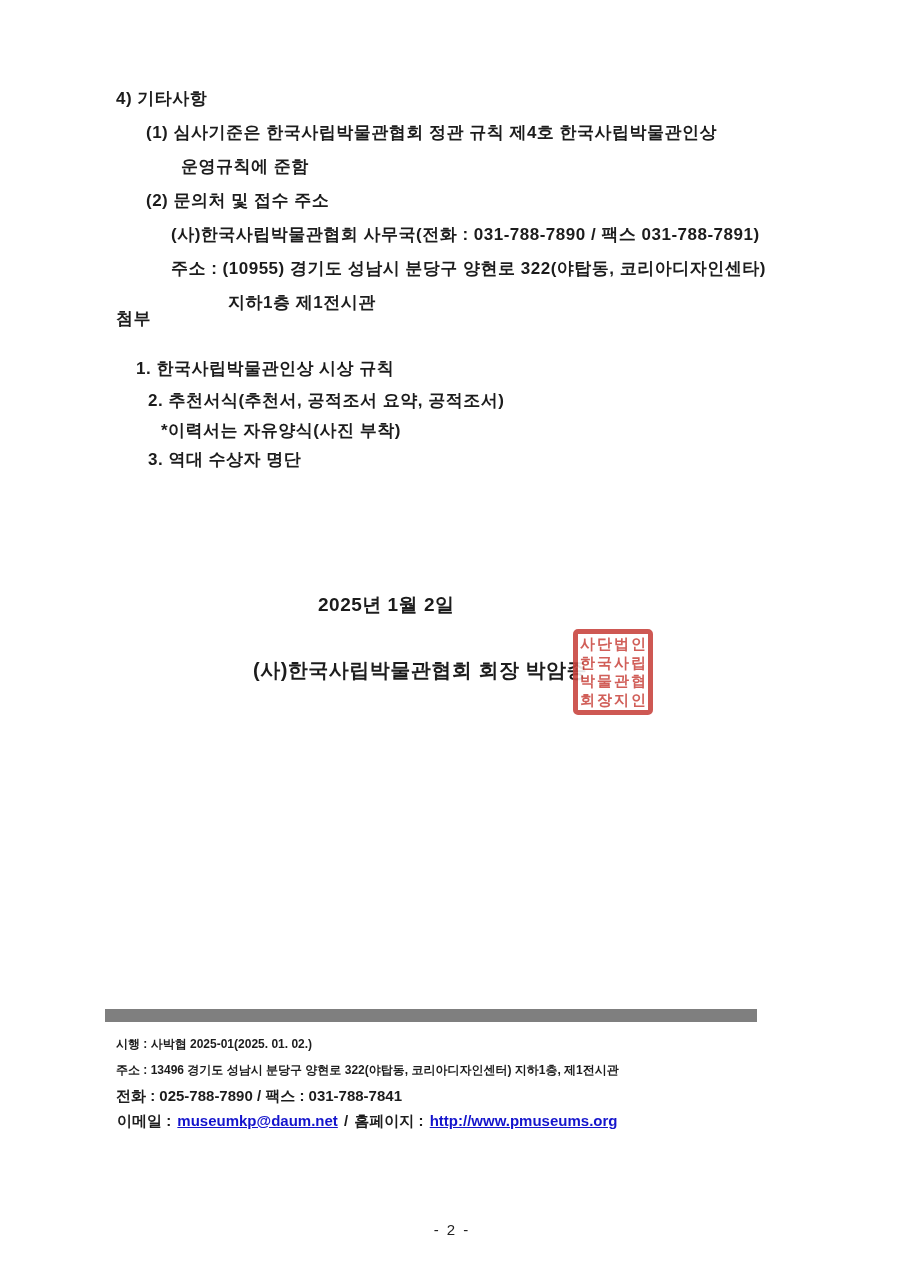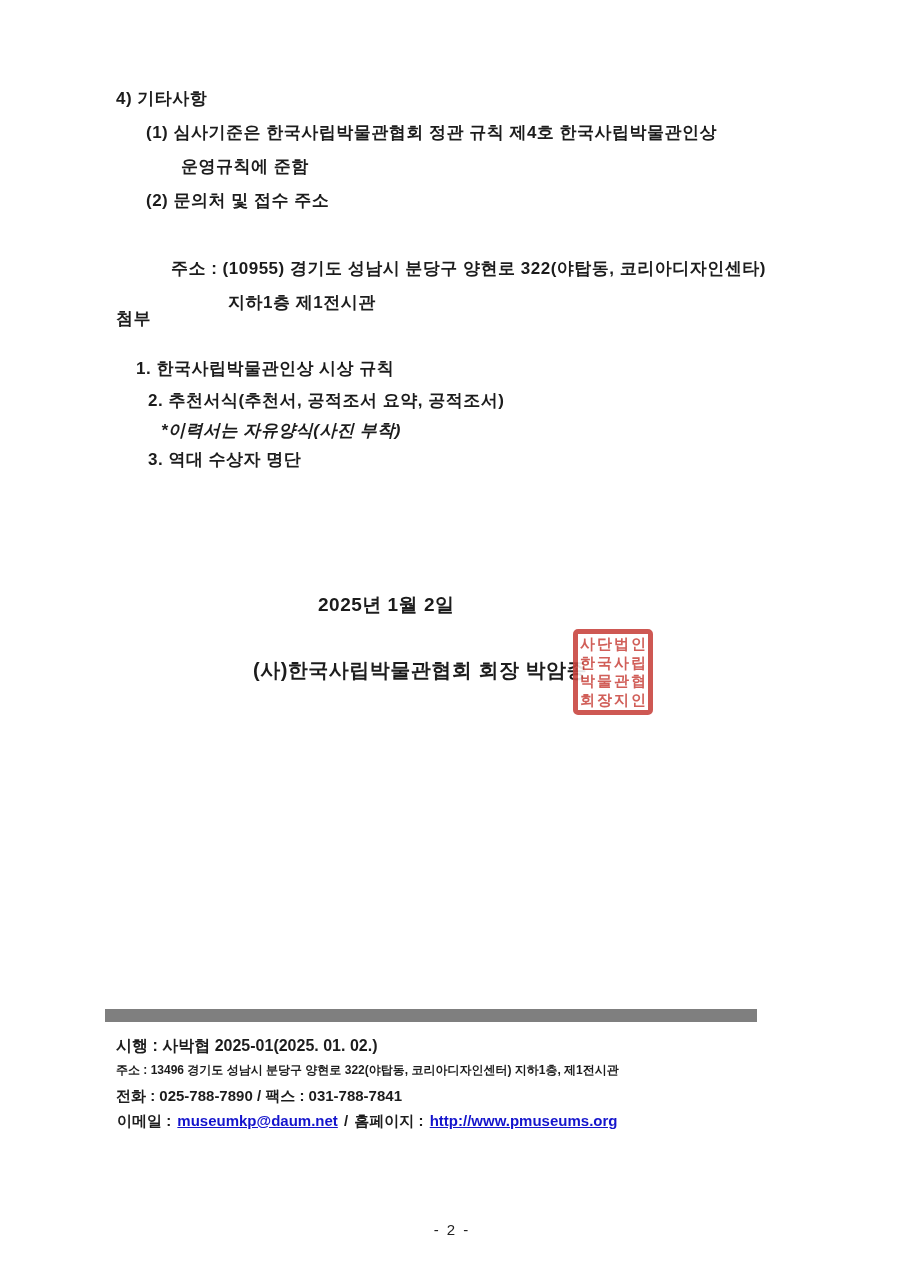--- a/index.html
+++ b/index.html
@@ -26,21 +26,21 @@
   .l-title   { top: 84px; }
   .l-i1a     { top: 118px; left: 143px; }
   .l-i1b     { top: 152px; left: 178px; }
   .l-i2      { top: 186px; left: 143px; }
   .l-office  { top: 220px; left: 168px; }
   .l-addr    { top: 254px; left: 168px; }
   .l-addr2   { top: 288px; left: 225px; }
   .l-attach  { top: 304px; }
   .l-a1      { top: 354px; left: 133px; }
   .l-a2      { top: 386px; left: 145px; }
-  .l-a3      { top: 416px; left: 158px; font-style: italic; }
+  .l-a3      { top: 416px; left: 158px; }
   .l-a4      { top: 445px; left: 145px; }
 
   .l-date    { top: 589px; left: 315px; font-size: 19px; }
   .l-signer  { top: 654px; left: 250px; font-size: 20px; }
 
   .seal {
     position: absolute;
     left: 571px;
     top: 627px;
     width: 80px;
@@ -73,21 +73,21 @@
     height: 13px;
     background: #7f7f7f;
   }
   .f-line {
     position: absolute;
     left: 113px;
     font-weight: bold;
     white-space: nowrap;
     color: #1c1c1c;
   }
-  .f-issue { top: 1033px; font-size: 16px; }
+  .f-issue { top: 1033px; font-size: 12px; }
   .f-addr  { top: 1059px; font-size: 12px; }
   .f-phone { top: 1084px; font-size: 15px; }
   .f-email { top: 1109px; font-size: 15px; }
   .f-email a, .f-email .link {
     color: #1414cc;
     text-decoration: underline;
     cursor: pointer;
   }
   .page-number {
     position: absolute;
@@ -103,20 +103,21 @@
 </style>
 </head>
 <body>
 
 <div class="page">
 
   <div class="line l-title">4) 기타사항</div>
   <div class="line l-i1a">(1) 심사기준은 한국사립박물관협회 정관 규칙 제4호 한국사립박물관인상</div>
   <div class="line l-i1b">운영규칙에 준함</div>
   <div class="line l-i2">(2) 문의처 및 접수 주소</div>
+  <div class="line l-office">(사)한국사립박물관협회 사무국(전화 : 031-788-7890 / 팩스 031-788-7891)</div>
   <div class="line l-addr">주소 : (10955) 경기도 성남시 분당구 양현로 322(야탑동, 코리아디자인센타)</div>
   <div class="line l-addr2">지하1층 제1전시관</div>
 
   <div class="line l-attach">첨부</div>
   <div class="line l-a1">1. 한국사립박물관인상 시상 규칙</div>
   <div class="line l-a2">2. 추천서식(추천서, 공적조서 요약, 공적조서)</div>
   <div class="line l-a3">*이력서는 자유양식(사진 부착)</div>
   <div class="line l-a4">3. 역대 수상자 명단</div>
 
   <div class="line l-date">2025년 1월 2일</div>

